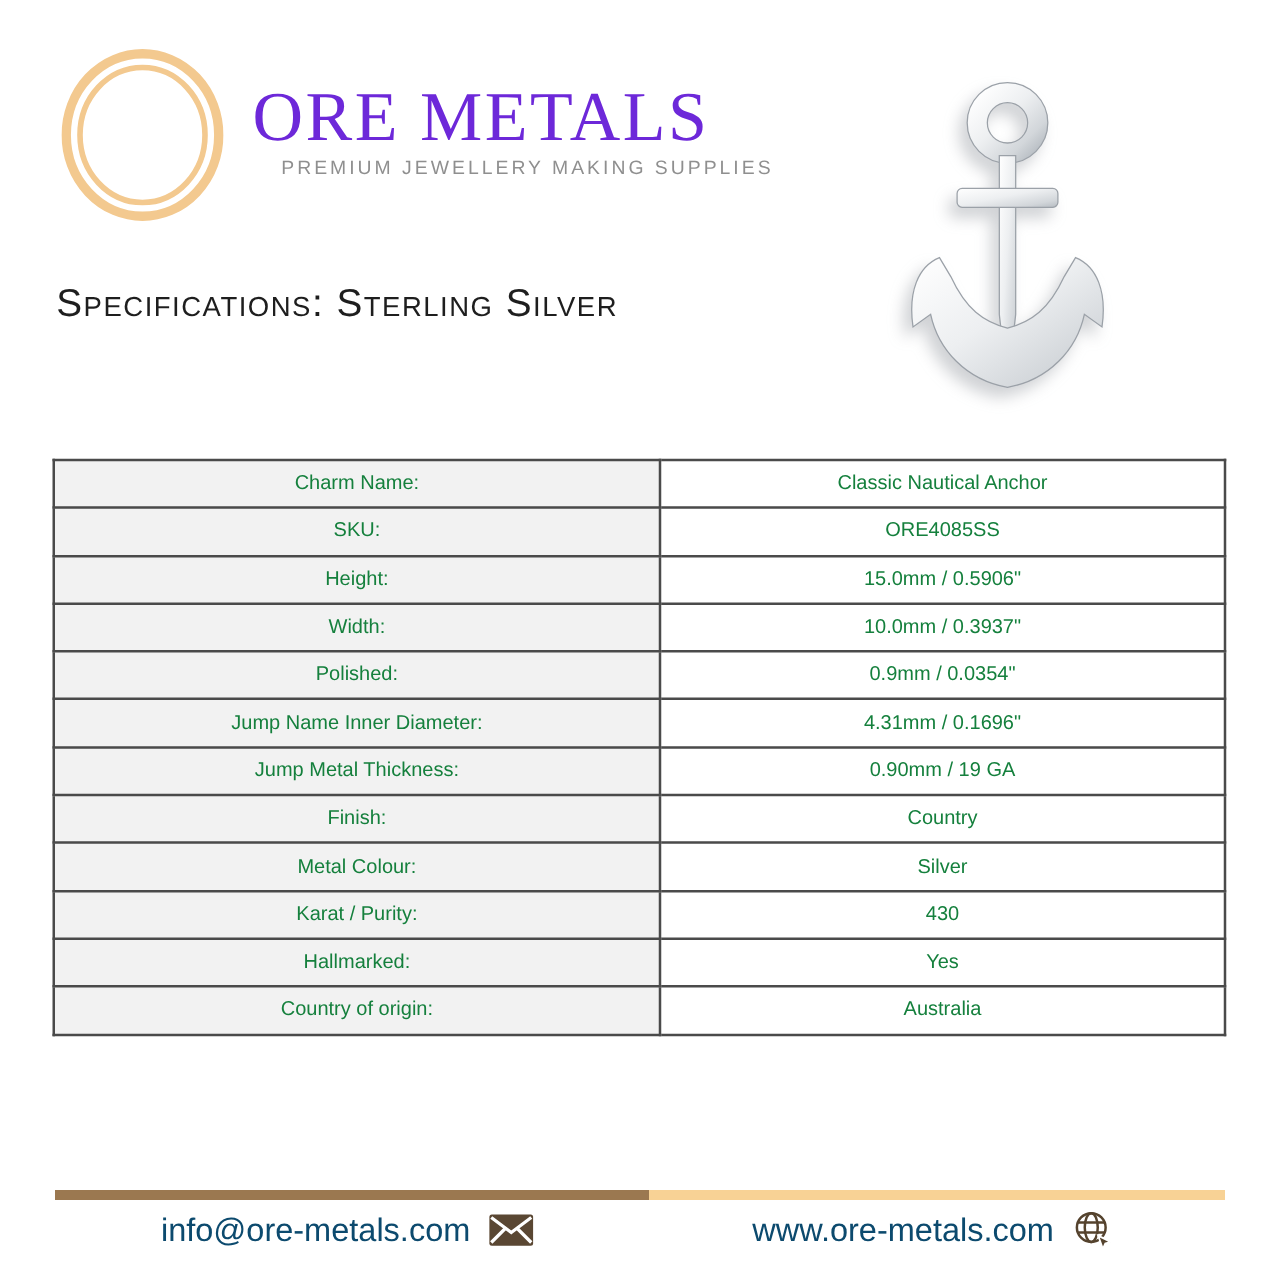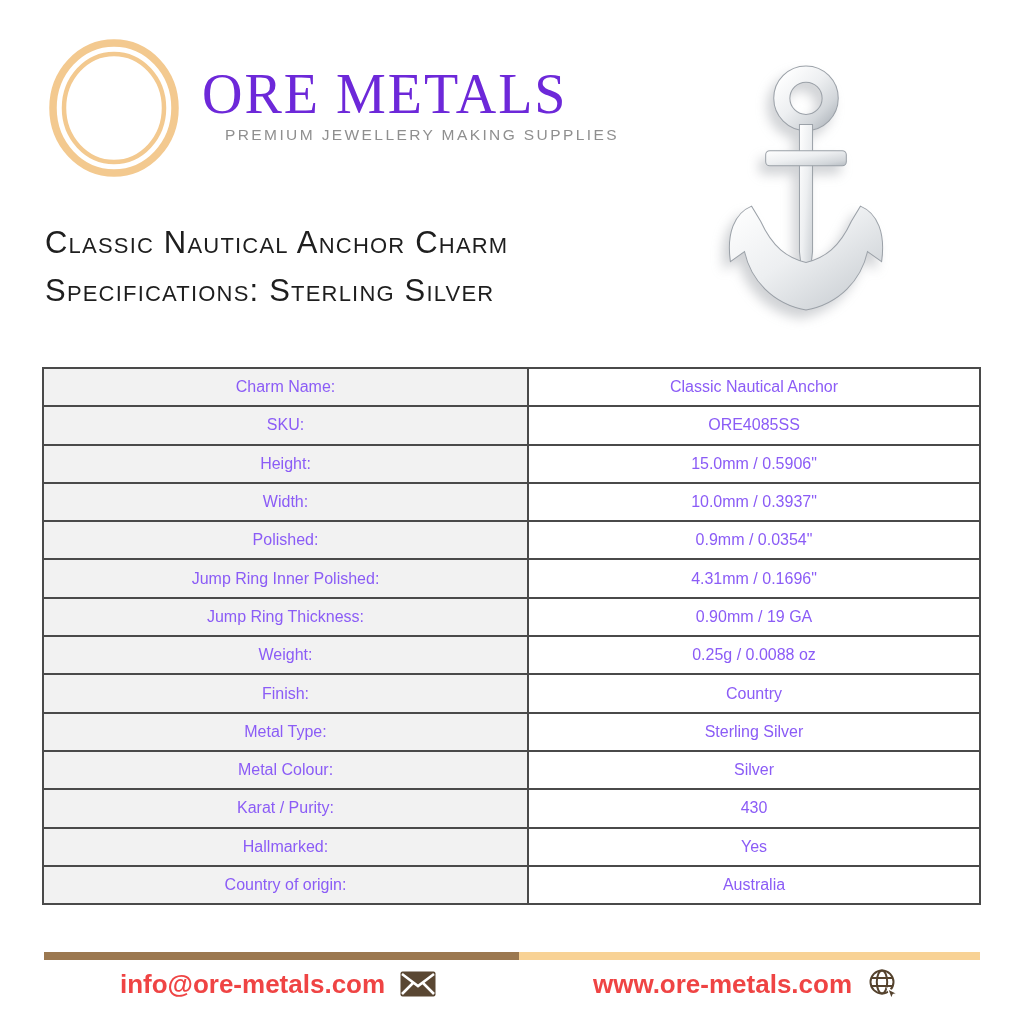--- a/index.html
+++ b/index.html
@@ -22,30 +22,30 @@
   
   .heading{position:absolute;left:45px;top:219px;
       font-size:31px;line-height:48px;font-variant:small-caps;
       letter-spacing:1.2px;color:#1e1e1e;}
 
   
   .spec-table{position:absolute;left:42px;top:367px;width:939px;
       border-collapse:collapse;table-layout:fixed;}
   .spec-table td{border:2px solid #4a4a4a;height:36.3px;
       font-size:16px;text-align:center;vertical-align:middle;
-      padding:0 6px;color:#8b5cf6;}
+      padding:0 6px;color:#15803d;}
   .spec-table td.label-cell{background:#f2f2f2;width:471px;}
   .spec-table td.value-cell{background:#ffffff;border-radius:18px;}
 
   
   .footer-divider{position:absolute;left:44px;top:952px;width:936px;height:8px;
       background:linear-gradient(to right,#9b7850 0%,#9b7850 50.8%,#f8d295 50.8%,#f8d295 100%);}
   .footer-row{position:absolute;left:44px;top:960px;width:936px;height:48px;display:flex;}
   .footer-cell{flex:1;display:flex;align-items:center;justify-content:center;gap:15px;}
-  .footer-text{font-size:26px;color:#ef4444;white-space:nowrap;font-weight:bold;}
+  .footer-text{font-size:26px;color:#0c4a6e;white-space:nowrap;}
   .footer-icon{display:inline-flex;align-items:center;}
 </style>
 </head>
 <body>
 
 <div class="canvas">
 
   <div class="logo-rings">
     <svg width="130" height="138" viewBox="0 0 130 138">
       <ellipse cx="65" cy="69" rx="61" ry="65" fill="none" stroke="#f3c98f" stroke-width="7.5"></ellipse>
@@ -82,21 +82,20 @@
                C 52 182, 66 192, 85 197
                C 104 192, 118 182, 130 156
                L 139 141
                C 156 148, 164 168, 160 196
                L 146 186
                C 140 214, 118 238, 85 244 Z" fill="url(#silverG)" stroke="#9ba1a8" stroke-width="1"></path>
     </svg>
   </div>
 
   <div class="heading">
-    <div>Classic Nautical Anchor Charm</div>
     <div>Specifications: Sterling Silver</div>
   </div>
 
   <table class="spec-table">
     <tbody>
         <tr>
           <td class="label-cell">Charm Name:</td>
           <td class="value-cell">Classic Nautical Anchor</td>
         </tr>
         <tr>
@@ -109,38 +108,30 @@
         </tr>
         <tr>
           <td class="label-cell">Width:</td>
           <td class="value-cell">10.0mm / 0.3937"</td>
         </tr>
         <tr>
           <td class="label-cell">Polished:</td>
           <td class="value-cell">0.9mm / 0.0354"</td>
         </tr>
         <tr>
-          <td class="label-cell">Jump Ring Inner Polished:</td>
+          <td class="label-cell">Jump Name Inner Diameter:</td>
           <td class="value-cell">4.31mm / 0.1696"</td>
         </tr>
         <tr>
-          <td class="label-cell">Jump Ring Thickness:</td>
+          <td class="label-cell">Jump Metal Thickness:</td>
           <td class="value-cell">0.90mm / 19 GA</td>
-        </tr>
-        <tr>
-          <td class="label-cell">Weight:</td>
-          <td class="value-cell">0.25g / 0.0088 oz</td>
         </tr>
         <tr>
           <td class="label-cell">Finish:</td>
           <td class="value-cell">Country</td>
-        </tr>
-        <tr>
-          <td class="label-cell">Metal Type:</td>
-          <td class="value-cell">Sterling Silver</td>
         </tr>
         <tr>
           <td class="label-cell">Metal Colour:</td>
           <td class="value-cell">Silver</td>
         </tr>
         <tr>
           <td class="label-cell">Karat / Purity:</td>
           <td class="value-cell">430</td>
         </tr>
         <tr>

